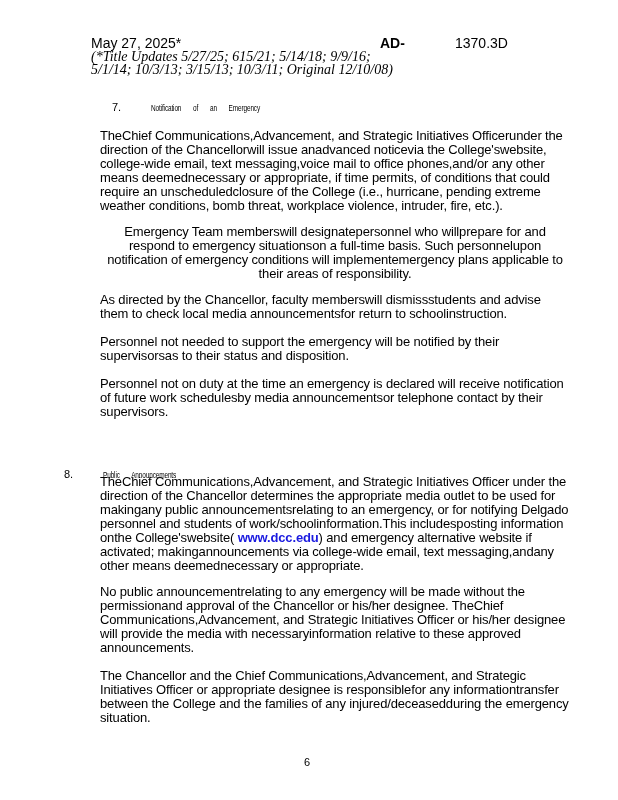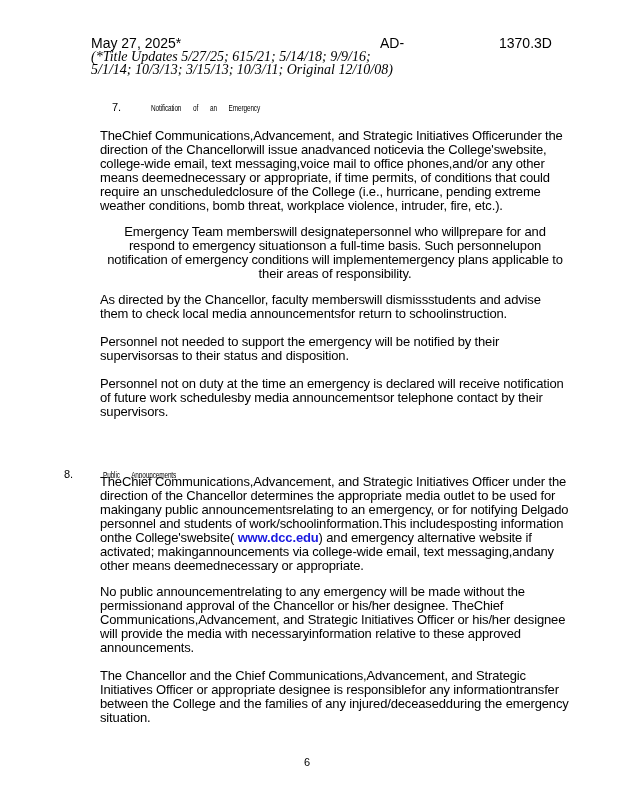--- a/index.html
+++ b/index.html
@@ -1,21 +1,21 @@
 <!DOCTYPE html>
 <html><head>
 <meta charset="utf-8">
 <style>
   html, body { margin: 0; padding: 0; background: #ffffff; }
   body { width: 618px; height: 800px; position: relative; overflow: hidden;
          font-family: "Liberation Sans", sans-serif; color: #000; }
   .hdr { position: absolute; font-size: 14px; line-height: 13px; padding-left: 18px; }
   .hdr-date { left: 73px; top: 37px; }
-  .hdr-ad { left: 362px; top: 37px; }
-  .hdr-num { left: 481px; top: 37px; }
+  .hdr-ad { left: 362px; top: 37px; font-weight: bold; }
+  .hdr-num { left: 437px; top: 37px; }
   .hdr-updates { left: 73px; top: 50px; font-style: italic; width: 320px; font-family: Liberation Serif, serif; }
   .section-head { position: absolute; left: 64px; font-size: 11px; line-height: 13px; }
   .section-num { display: inline-block; width: 36px; }
   .section-title { font-family: "Liberation Sans", sans-serif; font-size: 9px;
                    transform: scaleX(0.72); transform-origin: left center; display: inline-block;
                    word-spacing: 14px; letter-spacing: -0.2px; }
   .para { position: absolute; left: 100px; width: 470px; font-size: 13px; line-height: 14px;
           letter-spacing: -0.15px; }
   .link { color: #1a1ae0; font-weight: bold; }
   .page-num { position: absolute; left: 304px; top: 756px; font-size: 11px; }

